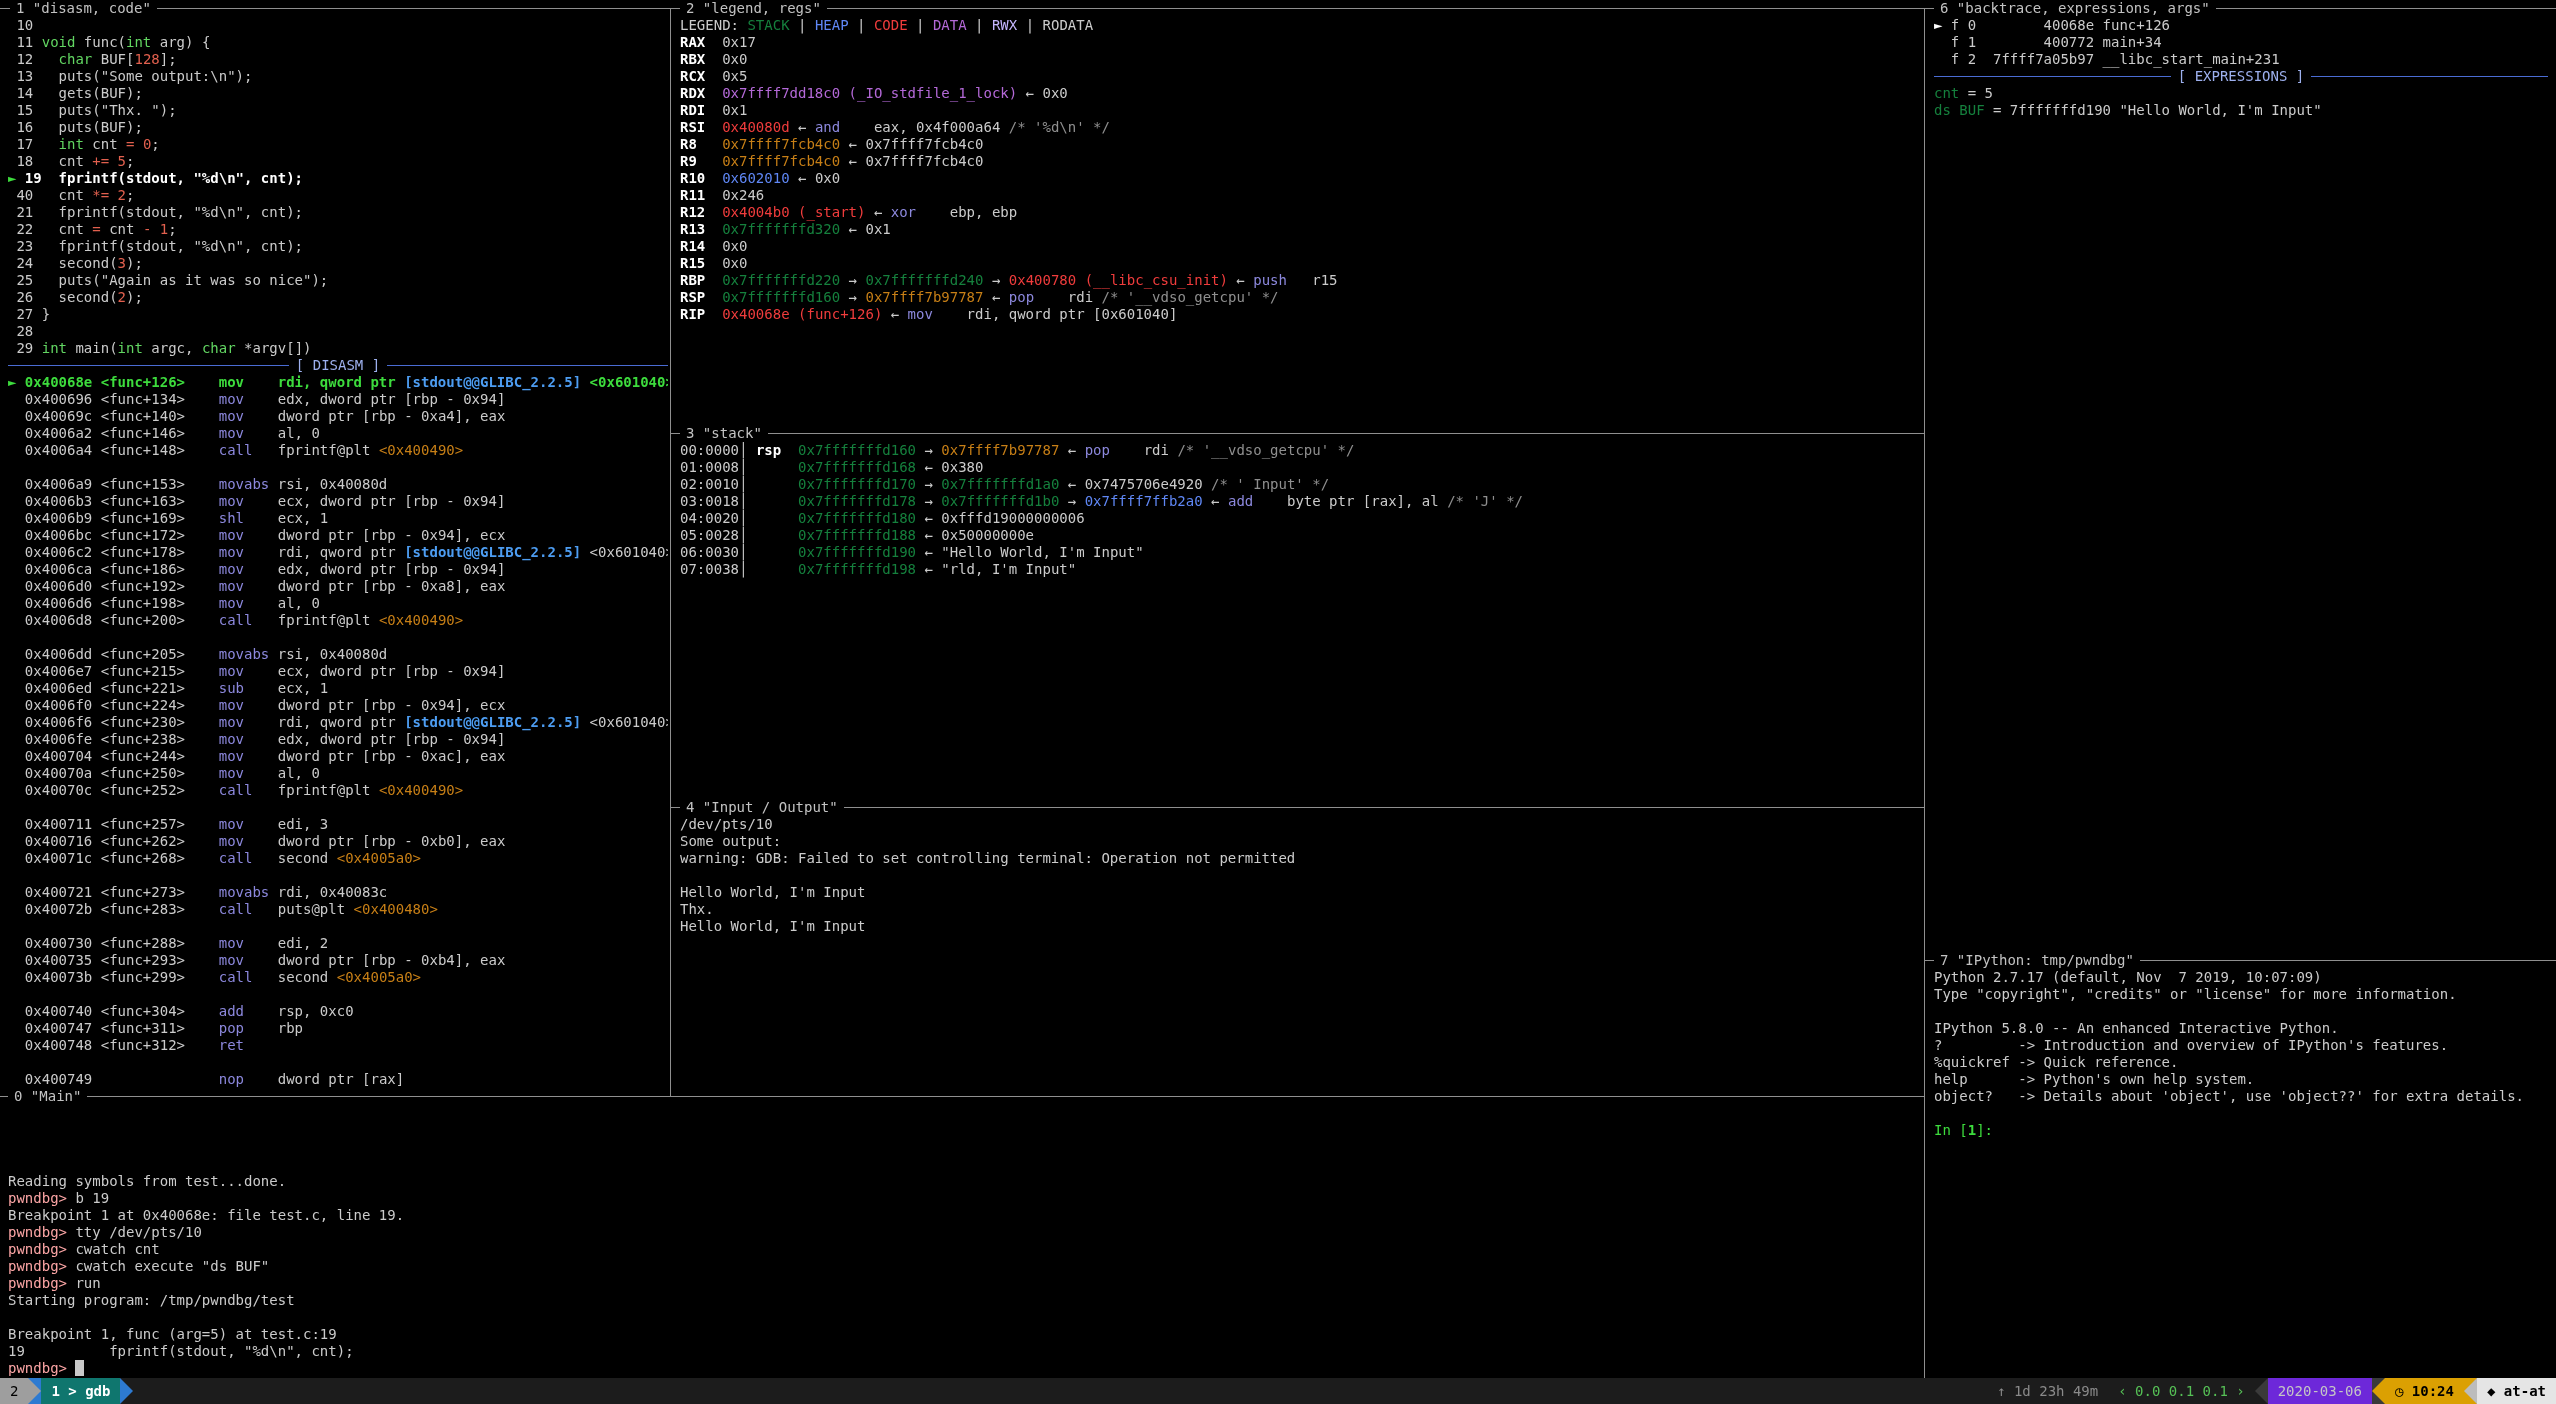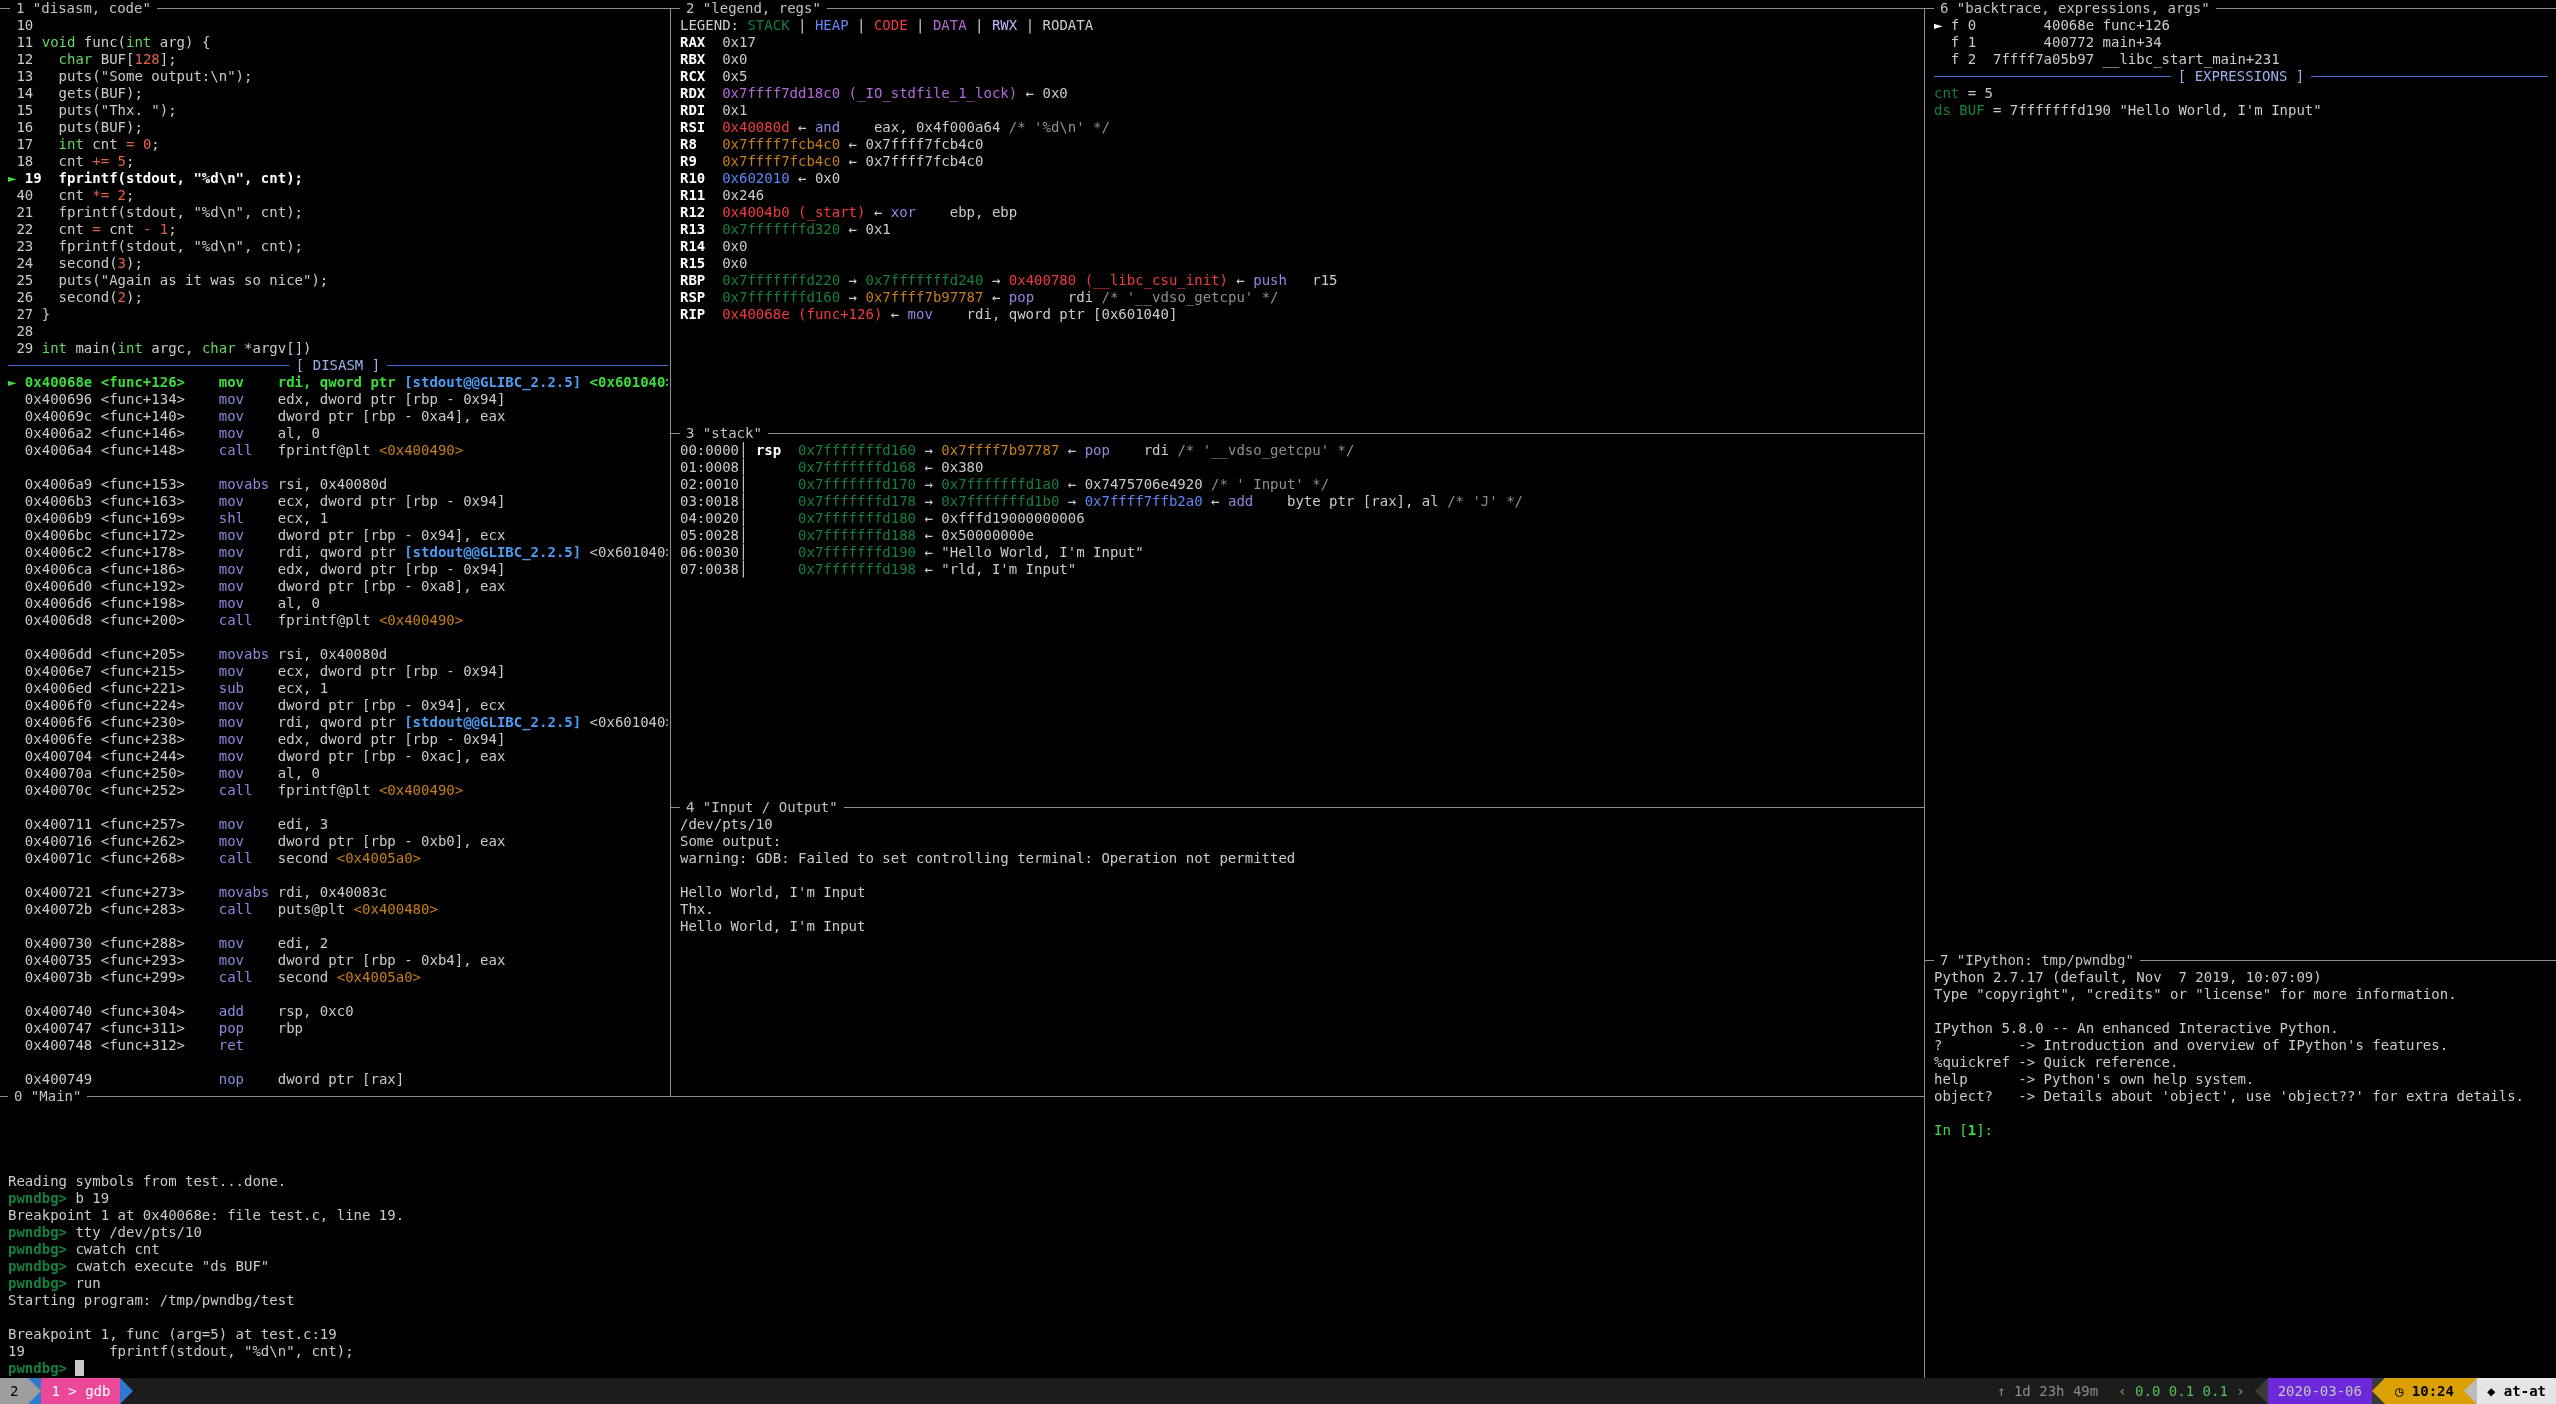--- a/index.html
+++ b/index.html
@@ -21,21 +21,21 @@
   .c-bgn{color:#3ddc3d;font-weight:bold}
   .c-yl{color:#15803d}
   .c-rd{color:#f03c3c}
   .c-og{color:#c77f16}
   .c-pu{color:#8c88dd}
   .c-dt{color:#b469d8}
   .c-bl{color:#4d9df2;font-weight:bold}
   .c-hb{color:#5f87f5}
   .c-kw{color:#62d662}
   .c-nm{color:#e2604e}
-  .c-pr{color:#15803d;font-weight:bold}
+  .c-pr{color:#fca5a5;font-weight:normal}
   .c-rwx{color:#c4b5fd;}
   .c-cur{background:#c9c9c9;color:#c9c9c9}
   .statusbar{position:absolute;left:0;top:1378px;width:2556px;height:26px;background:#1c1c1c;display:flex;align-items:stretch;white-space:pre;z-index:4}
   .sb-left,.sb-right{display:flex;align-items:stretch}
   .sb-right{margin-left:auto}
   .sb-seg{display:flex;align-items:center;padding:0 10px}
   .pl-right{width:0;height:0;border-top:13px solid transparent;border-bottom:13px solid transparent;border-left:13px solid transparent}
   .pl-left{width:0;height:0;border-top:13px solid transparent;border-bottom:13px solid transparent;border-right:13px solid transparent}
 </style>
 </head>
@@ -201,21 +201,21 @@
       <div class="row"><span>19          fprintf(stdout, "%d\n", cnt);</span></div>
       <div class="row"><span class="c-pr">pwndbg&gt; </span><span class="c-cur"> </span></div>
     </div>
 
 </div>
 
 <div class="statusbar">
   <div class="sb-left">
     <span class="sb-seg" style="background:#9e9e9e;color:#000">2</span>
     <span class="pl-right" style="border-left-color:#9e9e9e;border-top-color:#2d7ad1;border-bottom-color:#2d7ad1"></span>
-    <span class="sb-seg" style="background:#ec4899;color:#fff;font-weight:normal">1 &gt; gdb</span>
+    <span class="sb-seg" style="background:#0f766e;color:#fff;font-weight:bold">1 &gt; gdb</span>
     <span class="pl-right" style="border-left-color:#2d7ad1"></span>
   </div>
   <div class="sb-right">
     <span class="sb-seg" style="color:#8a8a8a">↑ 1d 23h 49m</span>
     <span class="sb-seg" style="color:#56c156">‹ 0.0 0.1 0.1 ›</span>
     <span class="pl-left" style="border-right-color:#3a3a3a"></span>
     <span class="sb-seg" style="background:#6d28d9;color:#c5c5c5">2020-03-06</span>
     <span class="pl-left" style="border-right-color:#dba002;border-top-color:#3a3a3a;border-bottom-color:#3a3a3a"></span>
     <span class="sb-seg" style="background:#dba002;color:#000;font-weight:bold">◷ 10:24</span>
     <span class="pl-left" style="border-right-color:#bcbcbc;border-top-color:#dba002;border-bottom-color:#dba002"></span>

